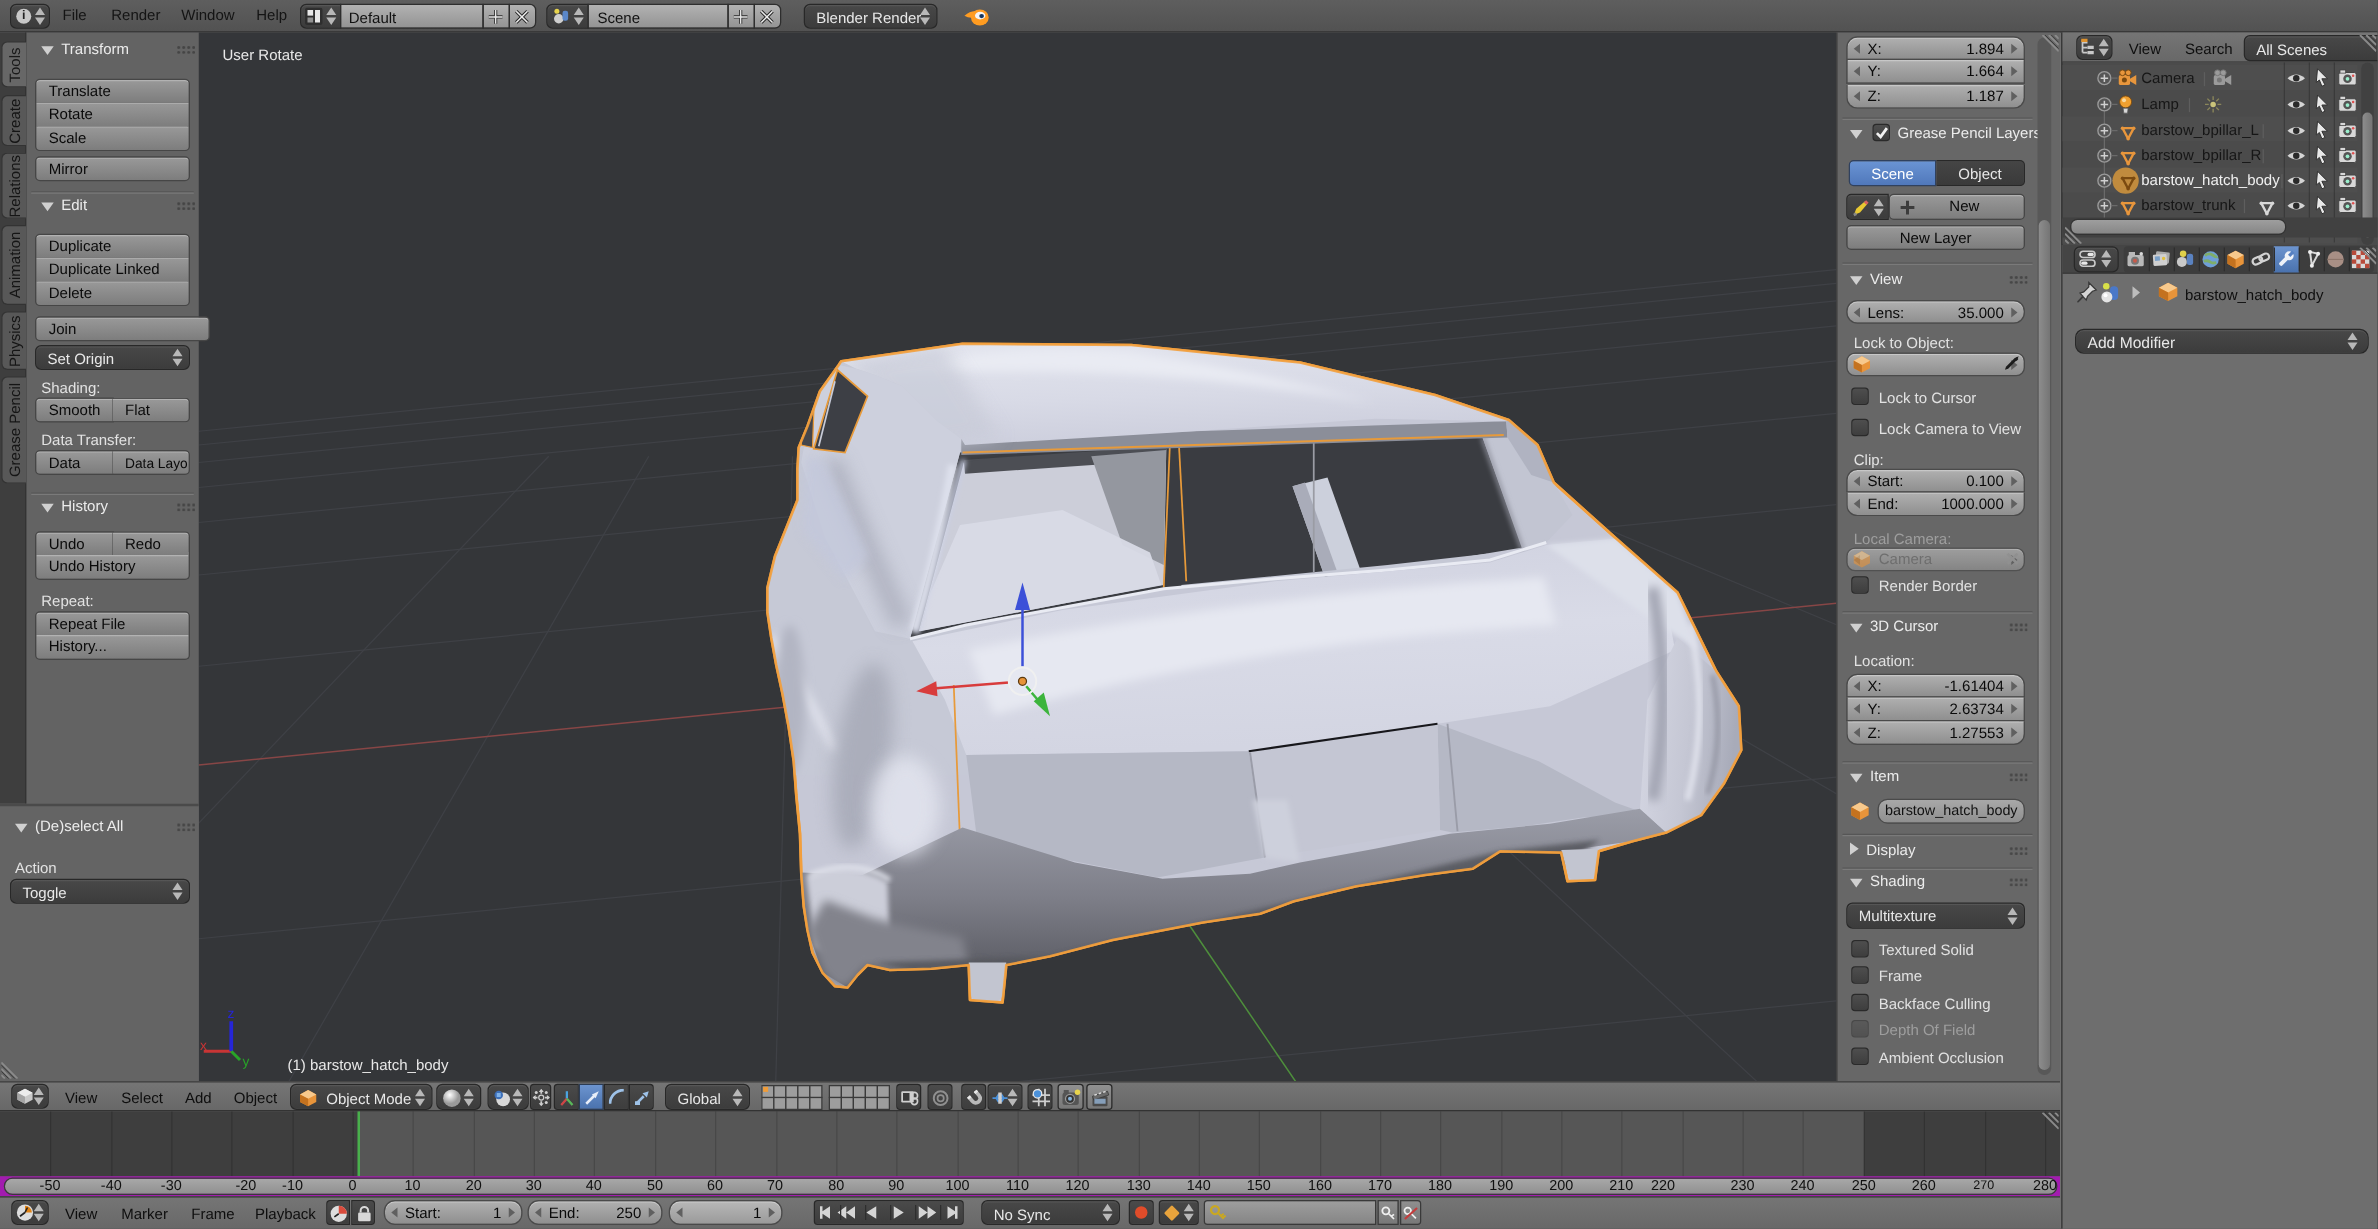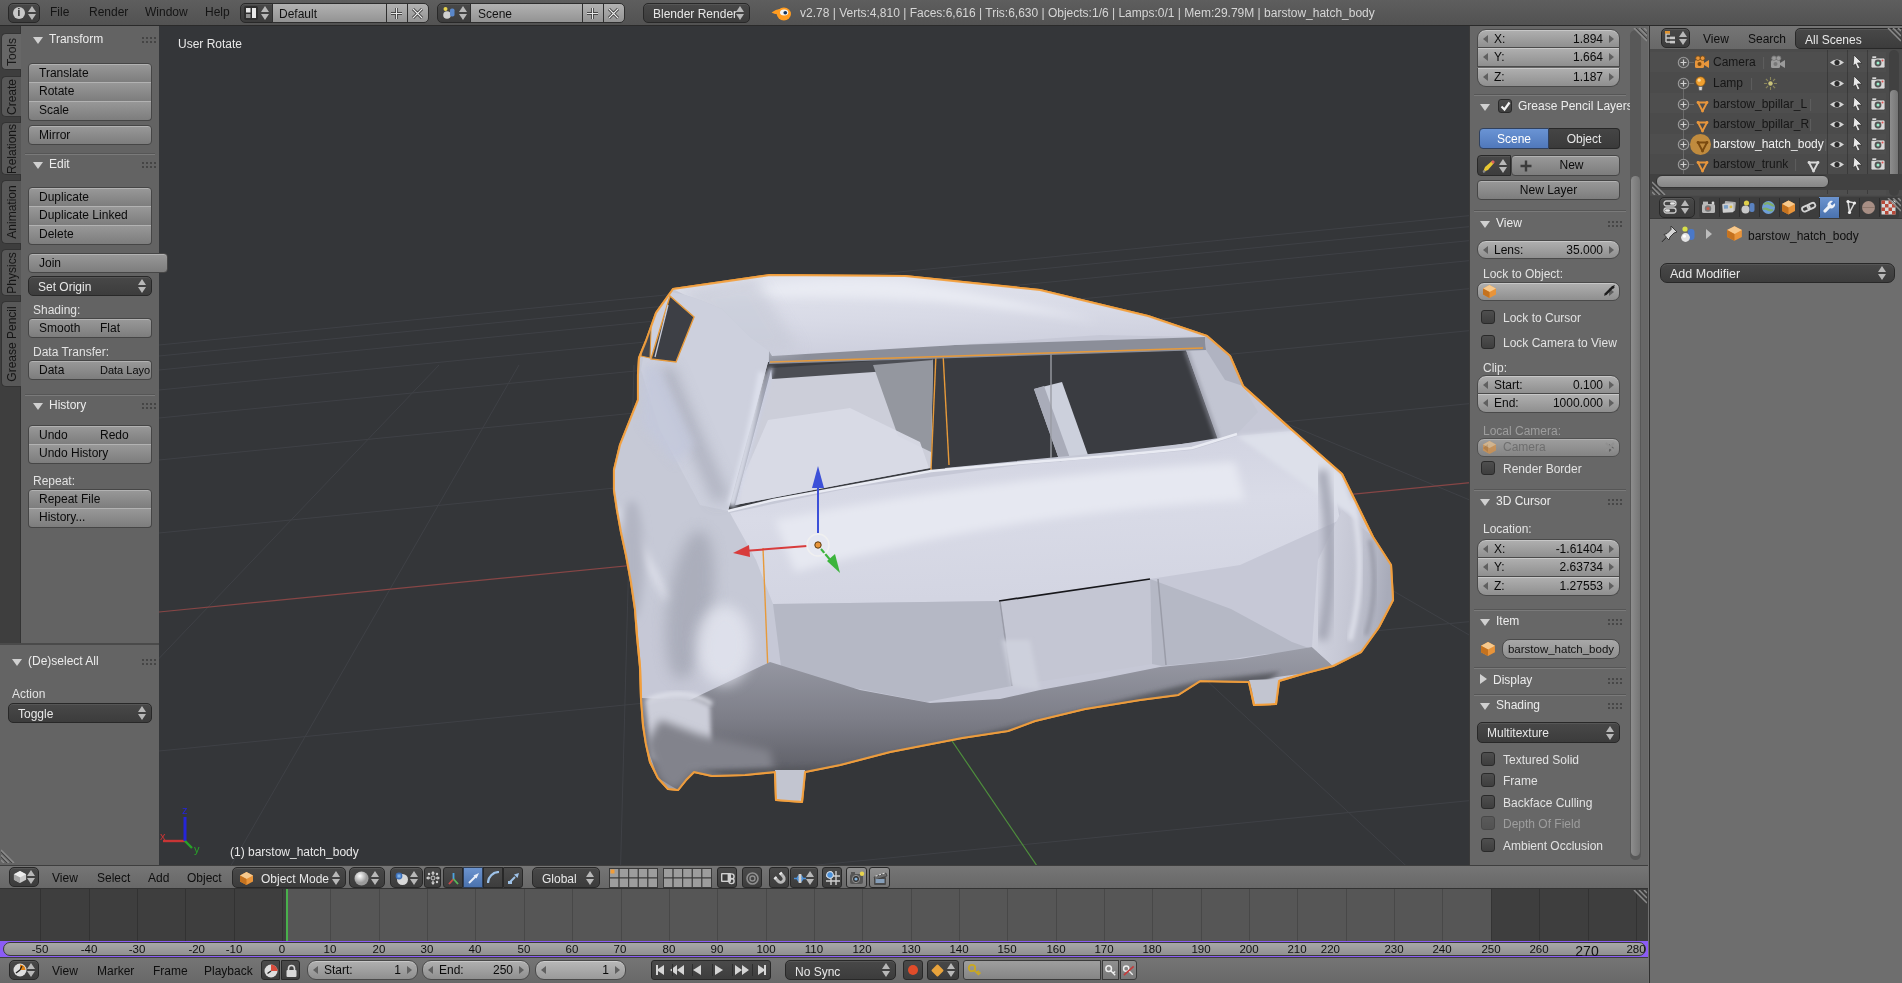--- a/index.html
+++ b/index.html
@@ -86,21 +86,20 @@
     <div class="lbl">Blender Render</div>
       <div class="updn"></div>
   </div>
 
   <svg class="abs" style="left:771px;top:4px" width="21" height="18" viewBox="0 0 22 19">
     <path d="M0.5 9 Q7 3.5 13 6 L10.5 10 Q5 12 0.5 9 Z" fill="#ff9c21"></path>
     <ellipse cx="13.5" cy="10.5" rx="7.5" ry="6.8" fill="#ff9c21"></ellipse>
     <ellipse cx="13.8" cy="9" rx="4.4" ry="3.2" fill="#f4f4f4"></ellipse>
     <ellipse cx="15" cy="9.3" rx="2" ry="1.8" fill="#16355e"></ellipse>
   </svg>
-  <div class="abs" style="left:800px;top:6px;color:#d6d6d6">v2.78 | Verts:4,810 | Faces:6,616 | Tris:6,630 | Objects:1/6 | Lamps:0/1 | Mem:29.79M | barstow_hatch_body</div>
 </div>
 
 <div class="abs" id="viewport" style="left:0;top:26px;width:1648px;height:839px;background:#343639;overflow:hidden">
   <svg class="abs" style="left:0;top:0" width="1648" height="839" viewBox="0 26 1648 839" id="vpsvg">
   <g stroke="#3f4146" stroke-width="1">
         <line x1="159" y1="345" x2="1648" y2="198"></line>
         <line x1="159" y1="356" x2="1648" y2="209"></line>
         <line x1="159" y1="370" x2="1648" y2="223"></line>
         <line x1="159" y1="390" x2="1648" y2="243"></line>
         <line x1="159" y1="418" x2="1648" y2="271"></line>
@@ -634,21 +633,21 @@
   <div class="abs" style="left:1297.3px;top:0;width:1px;height:53px;background:rgba(0,0,0,0.16)"></div>
   <div class="abs" style="left:1345.7px;top:0;width:1px;height:53px;background:rgba(0,0,0,0.16)"></div>
   <div class="abs" style="left:1394.0px;top:0;width:1px;height:53px;background:rgba(0,0,0,0.16)"></div>
   <div class="abs" style="left:1442.4px;top:0;width:1px;height:53px;background:rgba(0,0,0,0.16)"></div>
   <div class="abs" style="left:1490.8px;top:0;width:1px;height:53px;background:rgba(0,0,0,0.16)"></div>
   <div class="abs" style="left:1539.1px;top:0;width:1px;height:53px;background:rgba(0,0,0,0.18)"></div>
   <div class="abs" style="left:1587.5px;top:0;width:1px;height:53px;background:rgba(0,0,0,0.18)"></div>
   <div class="abs" style="left:1635.8px;top:0;width:1px;height:53px;background:rgba(0,0,0,0.18)"></div>
   <div class="abs" style="left:286px;top:0;width:2px;height:53px;background:#49b04c"></div>
   </div>
-  <div class="abs" style="left:0;top:53px;width:1648px;height:16px;background:#8b5cf6">
+  <div class="abs" style="left:0;top:53px;width:1648px;height:16px;background:#a21caf">
   <div class="abs" style="left:3px;top:1px;width:1643px;height:14px;background:linear-gradient(#a8a8a8,#909090);border:1px solid #3a3a3a;border-radius:7px"></div>
   <div class="abs" style="left:20px;top:2px;width:40px;text-align:center;color:#101010;font-size:11.5px">-50</div>
   <div class="abs" style="left:69px;top:2px;width:40px;text-align:center;color:#101010;font-size:11.5px">-40</div>
   <div class="abs" style="left:117px;top:2px;width:40px;text-align:center;color:#101010;font-size:11.5px">-30</div>
   <div class="abs" style="left:165px;top:2px;width:40px;text-align:right;color:#101010;font-size:11.5px">-20</div>
   <div class="abs" style="left:214px;top:2px;width:40px;text-align:center;color:#101010;font-size:11.5px">-10</div>
   <div class="abs" style="left:262px;top:2px;width:40px;text-align:center;color:#101010;font-size:11.5px">0</div>
   <div class="abs" style="left:310px;top:2px;width:40px;text-align:center;color:#101010;font-size:11.5px">10</div>
   <div class="abs" style="left:359px;top:2px;width:40px;text-align:center;color:#101010;font-size:11.5px">20</div>
   <div class="abs" style="left:407px;top:2px;width:40px;text-align:center;color:#101010;font-size:11.5px">30</div>
@@ -668,21 +667,21 @@
   <div class="abs" style="left:1084px;top:2px;width:40px;text-align:center;color:#101010;font-size:11.5px">170</div>
   <div class="abs" style="left:1132px;top:2px;width:40px;text-align:center;color:#101010;font-size:11.5px">180</div>
   <div class="abs" style="left:1181px;top:2px;width:40px;text-align:center;color:#101010;font-size:11.5px">190</div>
   <div class="abs" style="left:1229px;top:2px;width:40px;text-align:center;color:#101010;font-size:11.5px">200</div>
   <div class="abs" style="left:1277px;top:2px;width:40px;text-align:center;color:#101010;font-size:11.5px">210</div>
   <div class="abs" style="left:1300px;top:2px;width:40px;text-align:right;color:#101010;font-size:11.5px">220</div>
   <div class="abs" style="left:1374px;top:2px;width:40px;text-align:center;color:#101010;font-size:11.5px">230</div>
   <div class="abs" style="left:1422px;top:2px;width:40px;text-align:center;color:#101010;font-size:11.5px">240</div>
   <div class="abs" style="left:1471px;top:2px;width:40px;text-align:center;color:#101010;font-size:11.5px">250</div>
   <div class="abs" style="left:1519px;top:2px;width:40px;text-align:center;color:#101010;font-size:11.5px">260</div>
-  <div class="abs" style="left:1567px;top:2px;width:40px;text-align:center;color:#101010;font-size:14px">270</div>
+  <div class="abs" style="left:1567px;top:2px;width:40px;text-align:center;color:#101010;font-size:10px">270</div>
   <div class="abs" style="left:1616px;top:2px;width:40px;text-align:center;color:#101010;font-size:11.5px">280</div>
   </div>
   <div class="abs" style="left:0;top:69px;width:1648px;height:26px;background:linear-gradient(#757575,#686868);border-top:1px solid #3e3e3e">
     <div class="dd" style="left:9px;top:2px;width:30px;height:20px"></div>
     <svg class="abs" style="left:13px;top:5px" width="14" height="14">
         <circle cx="7" cy="7" r="6.5" fill="#ddd"></circle>
         <path d="M7 7L7 1.5A5.5 5.5 0 0 1 12.5 7z" fill="#e08214"></path>
         <path d="M7 7L3 10" stroke="#222" stroke-width="1.4"></path>
         <path d="M7 7l2-4" stroke="#222" stroke-width="1.2"></path>
       </svg>

